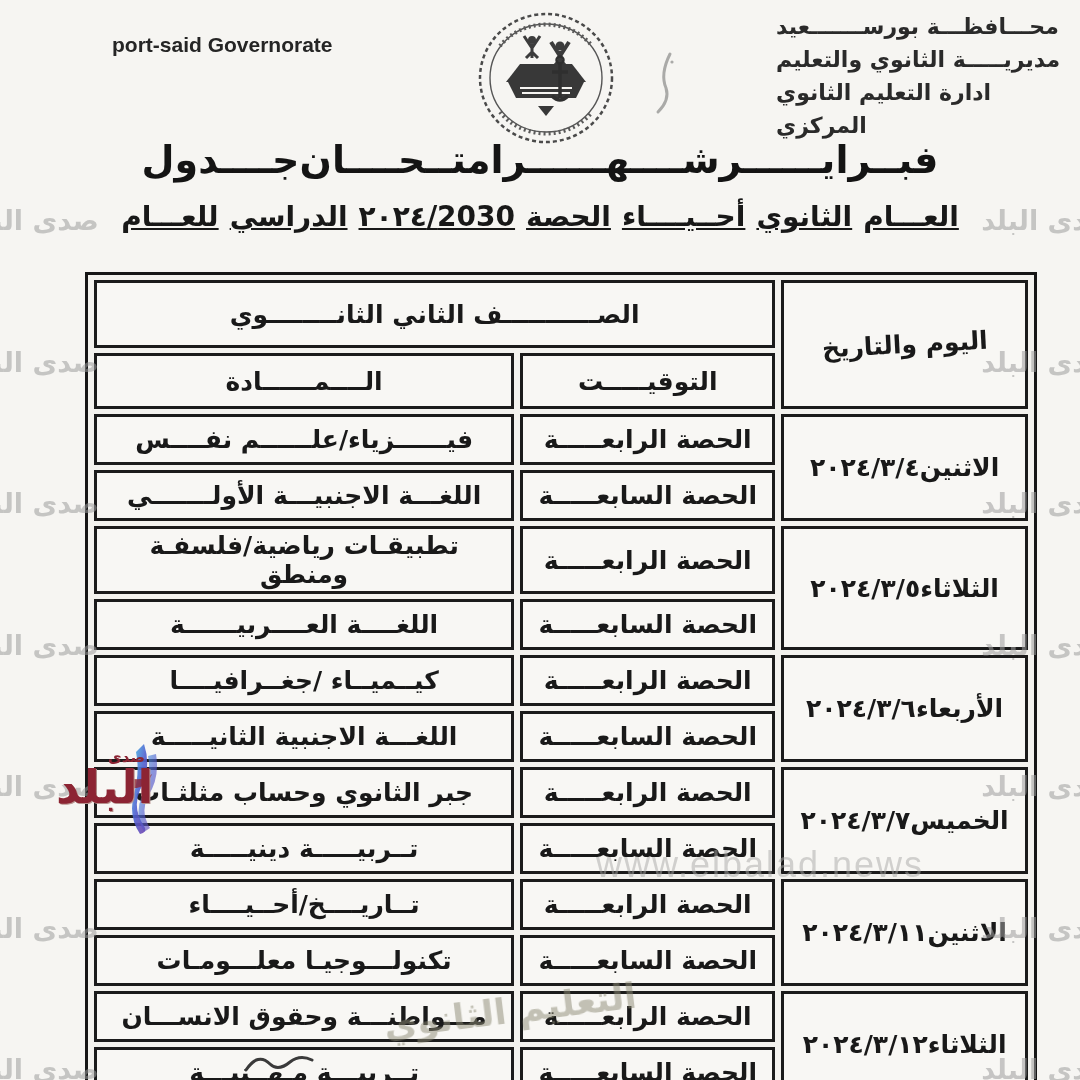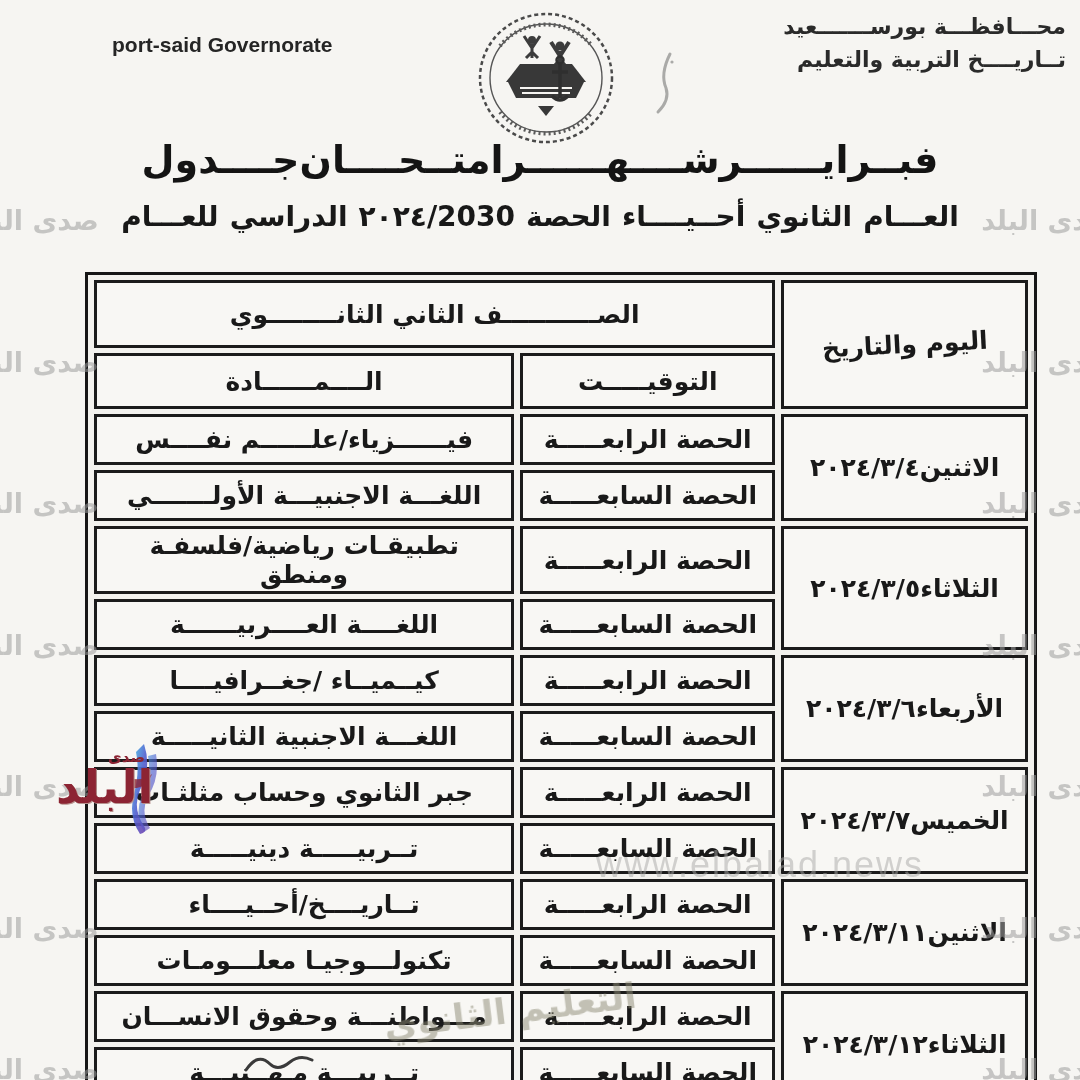--- a/index.html
+++ b/index.html
@@ -14,35 +14,35 @@
     position:absolute;left:112px;top:6px;
     font-family:"Liberation Sans", sans-serif;
     font-weight:bold;font-size:21px;line-height:31px;color:#252525;
     white-space:pre;
     margin-top:23px;
   }
   .eng-block div:nth-child(2){padding-left:4px;}
   .eng-block div:nth-child(3){padding-left:24px;}
   .ar-block{
     position:absolute;right:14px;top:10px;width:290px;
-    direction:rtl;text-align:right;
+    direction:rtl;text-align:left;
     font-weight:bold;font-size:22px;line-height:33px;color:#2a2a2a;
   }
   .seal{position:absolute;left:448px;top:6px;}
   .pen-mark{position:absolute;left:636px;top:48px;opacity:.55;}
   
   .title-row{
     position:absolute;left:0;top:138px;width:100%;
     display:flex;justify-content:center;direction:ltr;
     font-weight:bold;font-size:38px;color:#141414;
   }
   .subtitle-row{
     position:absolute;left:0;top:200px;width:100%;
     display:flex;justify-content:center;gap:11px;direction:ltr;
-    font-weight:bold;font-size:28px;color:#181818;
+    font-weight:bold;font-size:28px;color:#181818;text-decoration:underline;
   }
   .title-row span,.subtitle-row span{direction:rtl;unicode-bidi:isolate;}
   
   table.sched{
     position:absolute;left:85px;top:272px;width:952px;
     direction:rtl;border-collapse:separate;border-spacing:6px 5px;
     background:#f3f2ee;border:3px solid #161616;table-layout:fixed;
   }
   table.sched td{
     border:3px solid #1b1b1b;background:#f8f7f4;
@@ -115,21 +115,22 @@
 
 <div class="pen-mark">
   <svg width="50" height="70" viewBox="0 0 50 70">
       <path d="M34,6 Q24,26 30,40 Q34,52 22,64" fill="none" stroke="#6d6d6d" stroke-width="3" stroke-linecap="round"></path>
       <circle cx="36" cy="14" r="1.6" fill="#6d6d6d"></circle>
     </svg>
 </div>
 
 <div class="ar-block">
     <div>محـــافظـــة بورســـــــعيد</div>
-    <div>تــاريــــخ التربية والتعليم</div>
+    <div>مديريـــــة الثانوي والتعليم</div>
+    <div>ادارة التعليم  الثانوي المركزي</div>
   </div>
 
 <div class="title-row">
     <span>جــــدول</span>
     <span>امتــحــــان</span>
     <span>شــــهــــــر</span>
     <span>فبــرايــــــر</span>
   </div>
 <div class="subtitle-row">
     <span>للعـــام</span>

